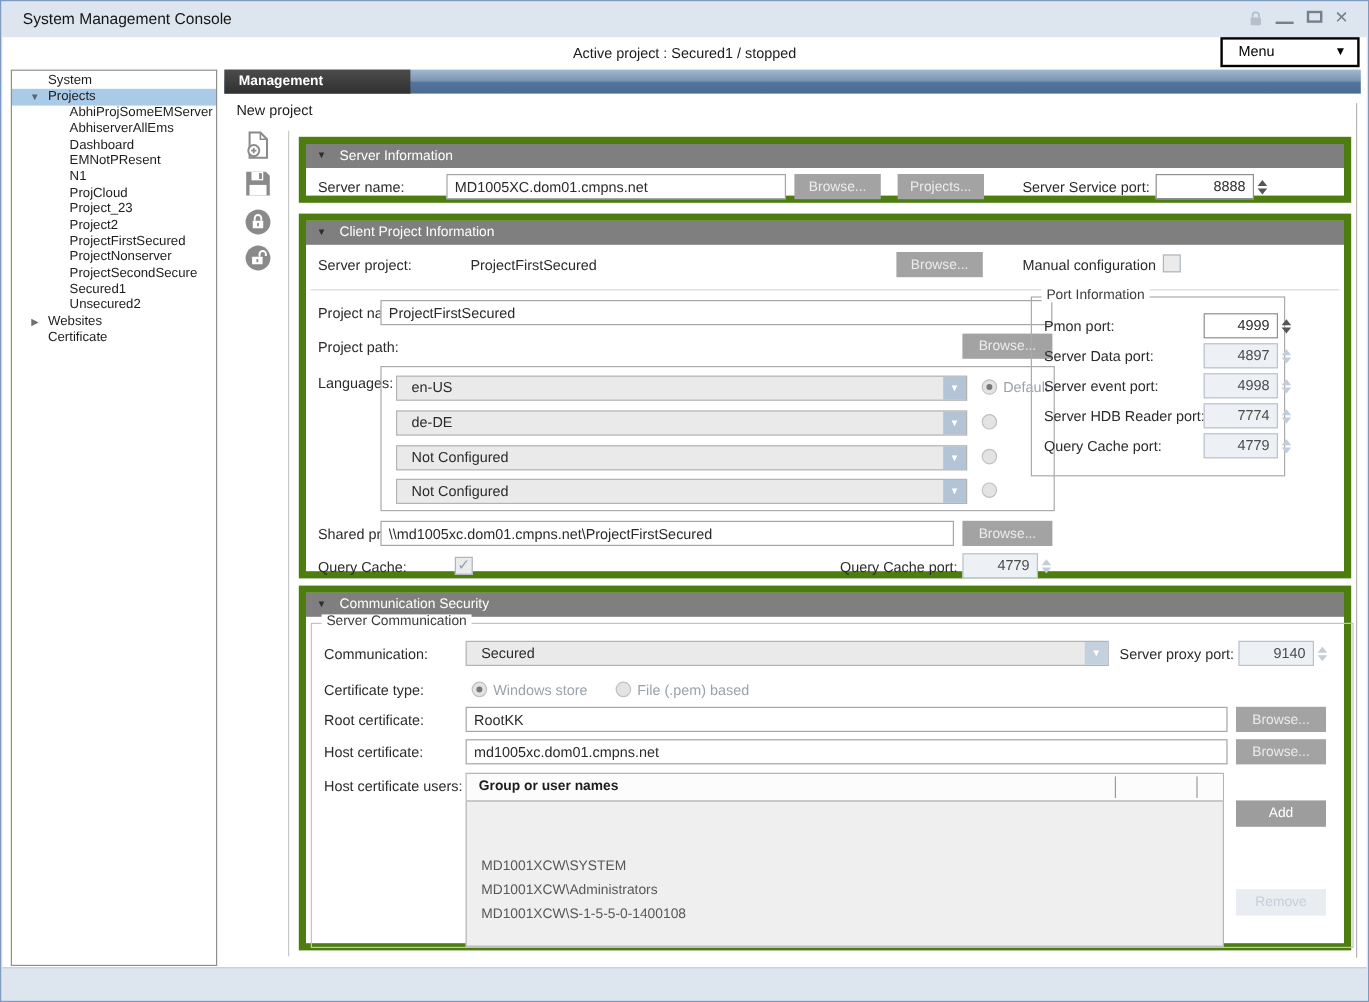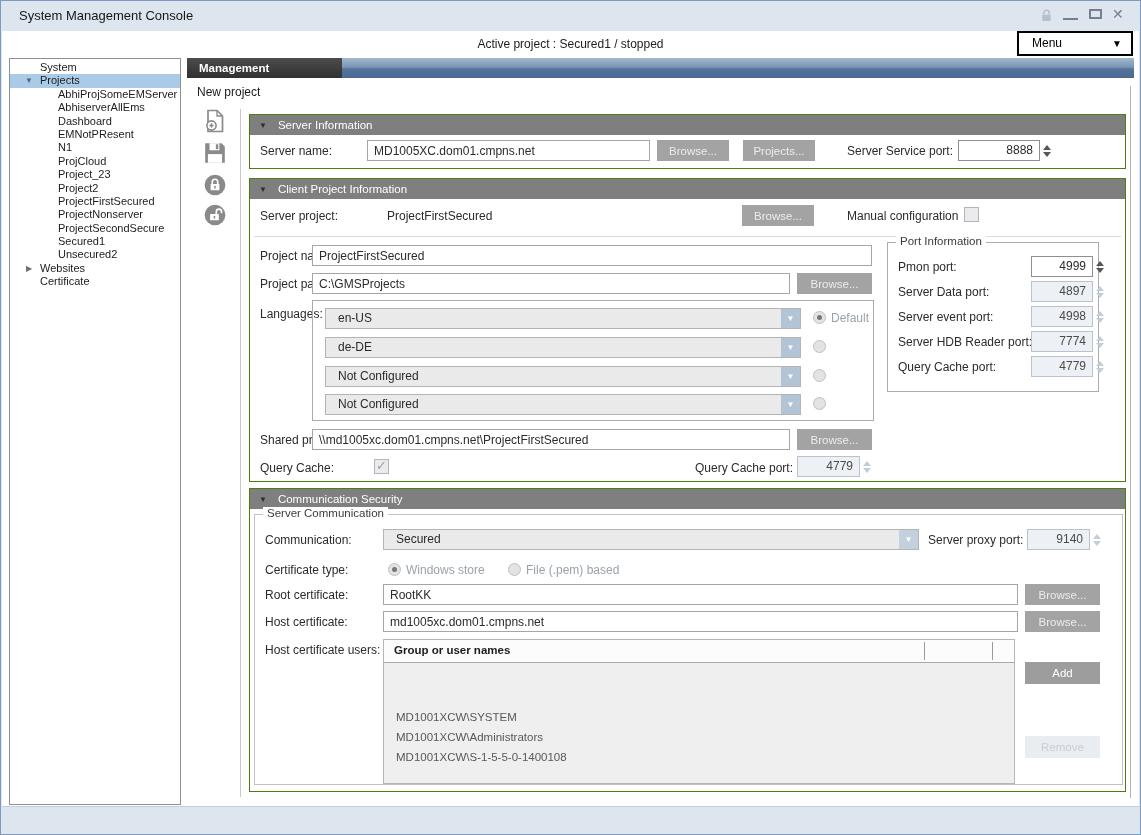--- a/index.html
+++ b/index.html
@@ -32,21 +32,21 @@
   .tabstrip{position:absolute;left:186px;top:57px;width:947px;height:20px;
     background:linear-gradient(180deg,#a2b8cd 0%,#7b97b5 45%,#54739b 55%,#4a6a94 100%);}
   .tab-mgmt{position:absolute;left:0;top:0;width:155px;height:20px;background:linear-gradient(180deg,#4c4c4c,#303030);
     color:#fff;font-size:11.5px;font-weight:bold;line-height:20px;padding-left:12px;box-sizing:border-box;}
   .new-proj{position:absolute;left:196px;top:84px;font-size:12px;color:#1c1c1c;}
   
   .ticon{position:absolute;left:202px;width:24px;height:24px;}
   .tool-sep{position:absolute;left:239px;top:108px;width:1px;height:688px;background:#c9c9c9;}
   .right-sep{position:absolute;left:1129px;top:85px;width:1px;height:712px;background:#b5b5b5;}
   
-  .panel{position:absolute;left:248px;width:877px;background:#fff;border:1px solid #4d7c0f;box-sizing:border-box;}
+  .panel{position:absolute;left:248px;width:877px;background:#fff;border:6px solid #4d7c0f;box-sizing:border-box;}
   .panel-h{height:20px;background:#7f7f7f;color:#fff;font-size:11.5px;line-height:20px;padding-left:9px;cursor:default;}
   .panel-h .tri{display:inline-block;color:#2e2e2e;margin-right:11px;font-size:8px;vertical-align:1px;}
   .lbl{position:absolute;font-size:12px;color:#2b2b2b;white-space:nowrap;}
   .lbl-dis{color:#9aa2ab;}
   .val{position:absolute;font-size:12px;color:#2b2b2b;white-space:nowrap;}
   .inp{position:absolute;height:21px;border:1px solid #a6a6a6;background:#fff;font-size:12px;color:#2b2b2b;
     padding:0 6px;box-sizing:border-box;font-family:"Liberation Sans",sans-serif;}
   .btn{position:absolute;height:21px;background:#a3a3a3;color:#ececec;font-size:11.5px;text-align:center;
     border:none;font-family:"Liberation Sans",sans-serif;cursor:default;}
   .btn-add{background:#9d9d9d;color:#fff;}
@@ -181,21 +181,20 @@
     <button class="btn" style="left:492px;top:26px;width:72px;">Browse...</button>
     <div class="lbl" style="left:597px;top:30px;">Manual configuration</div>
     <div class="cb" style="left:714px;top:28px;"></div>
 
     <div class="sep-line" style="left:4px;right:4px;top:57px;width:auto;"></div>
 
     <div class="lbl" style="left:10px;top:70px;">Project name:</div>
     <input class="inp" style="left: 62px; top: 66px; width: 560px;" value="ProjectFirstSecured">
 
     <div class="lbl" style="left:10px;top:98px;">Project path:</div>
-    <input class="inp" style="left: 62px; top: 94px; width: 478px;" value="C:\GMSProjects">
     <button class="btn" style="left:547px;top:94px;width:75px;">Browse...</button>
 
     <div class="lbl" style="left:10px;top:128px;">Languages:</div>
     <div class="group" style="left:62px;top:121px;width:562px;height:121px;">
       <div class="combo" style="left:12px;top:7px;width:476px;">
         <span class="combo-val">en-US</span>
         <span class="combo-arrow">▼</span>
       </div>
       <div class="radio sel" style="left:500px;top:10px;"></div>
       <div class="lbl lbl-dis" style="left:518px;top:10px;">Default</div>
@@ -209,21 +208,21 @@
         <span class="combo-arrow">▼</span>
       </div>
       <div class="radio" style="left:500px;top:68px;"></div>
       <div class="combo" style="left:12px;top:93px;width:476px;">
         <span class="combo-val">Not Configured</span>
         <span class="combo-arrow">▼</span>
       </div>
       <div class="radio" style="left:500px;top:96px;"></div>
     </div>
 
-    <div class="group" style="left:637px;top:63px;width:212px;height:150px;">
+    <div class="group" style="left:604px;top:63px;width:212px;height:150px;">
       <div class="group-legend">Port Information</div>
       <div class="lbl" style="left:10px;top:17px;">Pmon port:</div>
       <div class="spin" style="left:143px;top:13px;">
         <div class="spin-box" style="width:62px;">4999</div>
         <div class="spin-ar">
             <div class="sa-up"></div>
             <div class="sa-dn"></div>
           </div>
       </div>
       <div class="lbl" style="left:10px;top:42px;">Server Data port:</div>

